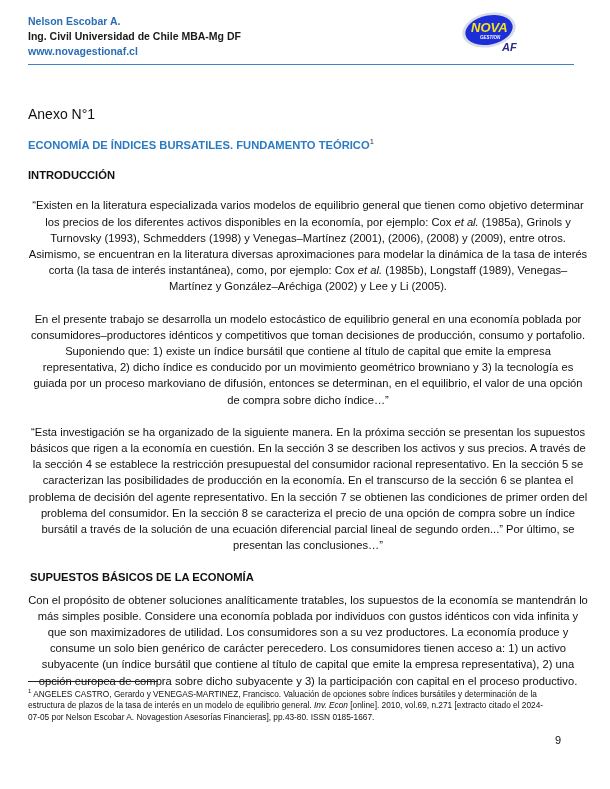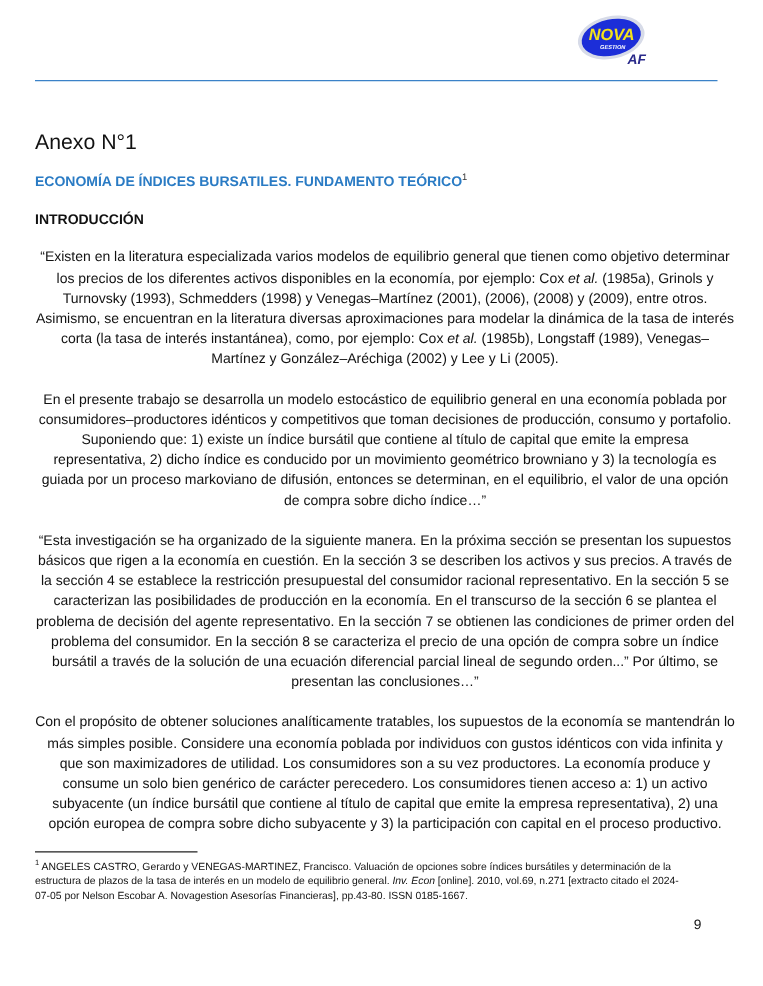--- a/index.html
+++ b/index.html
@@ -6,54 +6,60 @@
     body { width: 610px; height: 789px; position: relative; overflow: hidden;
            font-family: "Liberation Sans", sans-serif; color: #111; }
     .header { position: absolute; left: 0; top: 0; width: 610px; height: 70px; }
     .header-text { position: absolute; left: 28px; top: 14px; font-size: 10.5px; line-height: 15px; font-weight: bold; }
     .author { color: #2a6db5; }
     .affil { color: #1a1a1a; }
     .site { color: #2a6db5; }
     .header-rule { position: absolute; left: 28px; top: 64px; width: 546px; height: 1px; background: #3b82c8; }
     .logo { position: absolute; left: 460px; top: 10px; width: 62px; height: 44px; }
     .content { position: absolute; left: 28px; top: 106px; width: 560px; font-size: 11.2px; line-height: 16.2px; }
-    .anexo { font-size: 17px; margin: 0 0 12px 0; font-weight: normal; }
+    .anexo { font-size: 14px; margin: 0 0 12px 0; font-weight: normal; }
     .title { color: #2a7bc4; font-weight: bold; font-size: 11.2px; margin: 0 0 14px 0; }
     .title sup { font-size: 7.5px; color: #333; font-weight: normal; }
     .extract { font-weight: bold; margin: 0 0 13px 0; }
     .section-h { font-weight: bold; margin: 0 0 14px 0; }
     .section-h.sup { margin: 10px 0 6px 2px; }
     p { margin: 0 0 16px 0; text-align: center; }
     .fn-rule { position: absolute; left: 28px; top: 681px; width: 130px; height: 1px; background: #222; }
     .footnote { position: absolute; left: 28px; top: 686px; width: 520px; font-size: 8.3px; line-height: 11.5px; }
     .footnote sup { font-size: 6px; }
     .page-num { position: absolute; left: 555px; top: 734px; font-size: 11px; }
   </style>
 </head>
 <body>
 
 <div class="header">
+  <div class="header-text">
+    <div class="author">Nelson Escobar A.</div>
+    <div class="affil">Ing. Civil Universidad de Chile MBA-Mg DF</div>
+    <div class="site">www.novagestionaf.cl</div>
+  </div>
   <svg class="logo" viewBox="0 0 62 44">
     <ellipse cx="29" cy="20" rx="27" ry="17" fill="#d7dbe8" transform="rotate(-12 29 20)"></ellipse>
     <ellipse cx="29" cy="20" rx="24" ry="14.5" fill="#1c2ed8" transform="rotate(-12 29 20)"></ellipse>
     <text x="11" y="22" font-family="Liberation Sans, sans-serif" font-weight="bold" font-style="italic" font-size="13" fill="#f4e21a">NOVA</text>
     <text x="20" y="29" font-family="Liberation Sans, sans-serif" font-weight="bold" font-style="italic" font-size="4.5" fill="#ffffff">GESTION</text>
     <text x="42" y="41" font-family="Liberation Sans, sans-serif" font-weight="bold" font-style="italic" font-size="11" fill="#2a2a8a">AF</text>
   </svg>
   <div class="header-rule"></div>
 </div>
 
 <div class="content">
   <div class="anexo">Anexo N°1</div>
   <div class="title"><span>ECONOMÍA DE ÍNDICES BURSATILES. FUNDAMENTO TEÓRICO</span><sup>1</sup></div>
 
   <div class="section-h">INTRODUCCIÓN</div>
   <p id="p-intro-1">“Existen en la literatura especializada varios modelos de equilibrio general que tienen como objetivo determinar los precios de los diferentes activos disponibles en la economía, por ejemplo: Cox <i>et al.</i> (1985a), Grinols y Turnovsky (1993), Schmedders (1998) y Venegas–Martínez (2001), (2006), (2008) y (2009), entre otros. Asimismo, se encuentran en la literatura diversas aproximaciones para modelar la dinámica de la tasa de interés corta (la tasa de interés instantánea), como, por ejemplo: Cox <i>et al.</i> (1985b), Longstaff (1989), Venegas–Martínez y González–Aréchiga (2002) y Lee y Li (2005).</p>
   <p>En el presente trabajo se desarrolla un modelo estocástico de equilibrio general en una economía poblada por consumidores–productores idénticos y competitivos que toman decisiones de producción, consumo y portafolio. Suponiendo que: 1) existe un índice bursátil que contiene al título de capital que emite la empresa representativa, 2) dicho índice es conducido por un movimiento geométrico browniano y 3) la tecnología es guiada por un proceso markoviano de difusión, entonces se determinan, en el equilibrio, el valor de una opción de compra sobre dicho índice…”</p>
   <p>“Esta investigación se ha organizado de la siguiente manera. En la próxima sección se presentan los supuestos básicos que rigen a la economía en cuestión. En la sección 3 se describen los activos y sus precios. A través de la sección 4 se establece la restricción presupuestal del consumidor racional representativo. En la sección 5 se caracterizan las posibilidades de producción en la economía. En el transcurso de la sección 6 se plantea el problema de decisión del agente representativo. En la sección 7 se obtienen las condiciones de primer orden del problema del consumidor. En la sección 8 se caracteriza el precio de una opción de compra sobre un índice bursátil a través de la solución de una ecuación diferencial parcial lineal de segundo orden...” Por último, se presentan las conclusiones…”</p>
 
+  <div class="section-h sup">SUPUESTOS BÁSICOS DE LA ECONOMÍA</div>
   <p>Con el propósito de obtener soluciones analíticamente tratables, los supuestos de la economía se mantendrán lo más simples posible. Considere una economía poblada por individuos con gustos idénticos con vida infinita y que son maximizadores de utilidad. Los consumidores son a su vez productores. La economía produce y consume un solo bien genérico de carácter perecedero. Los consumidores tienen acceso a: 1) un activo subyacente (un índice bursátil que contiene al título de capital que emite la empresa representativa), 2) una opción europea de compra sobre dicho subyacente y 3) la participación con capital en el proceso productivo.</p>
 </div>
 
 <div class="fn-rule"></div>
 <div class="footnote"><sup>1</sup> <span>ANGELES CASTRO, Gerardo y VENEGAS-MARTINEZ, Francisco. Valuación de opciones sobre índices bursátiles y determinación de la estructura de plazos de la tasa de interés en un modelo de equilibrio general. </span><i>Inv. Econ</i><span> [online]. 2010, vol.69, n.271 [extracto citado el 2024-07-05 por Nelson Escobar A. Novagestion Asesorías Financieras], pp.43-80. ISSN 0185-1667.</span></div>
 
 <div class="page-num">9</div>
 
 </body></html>

